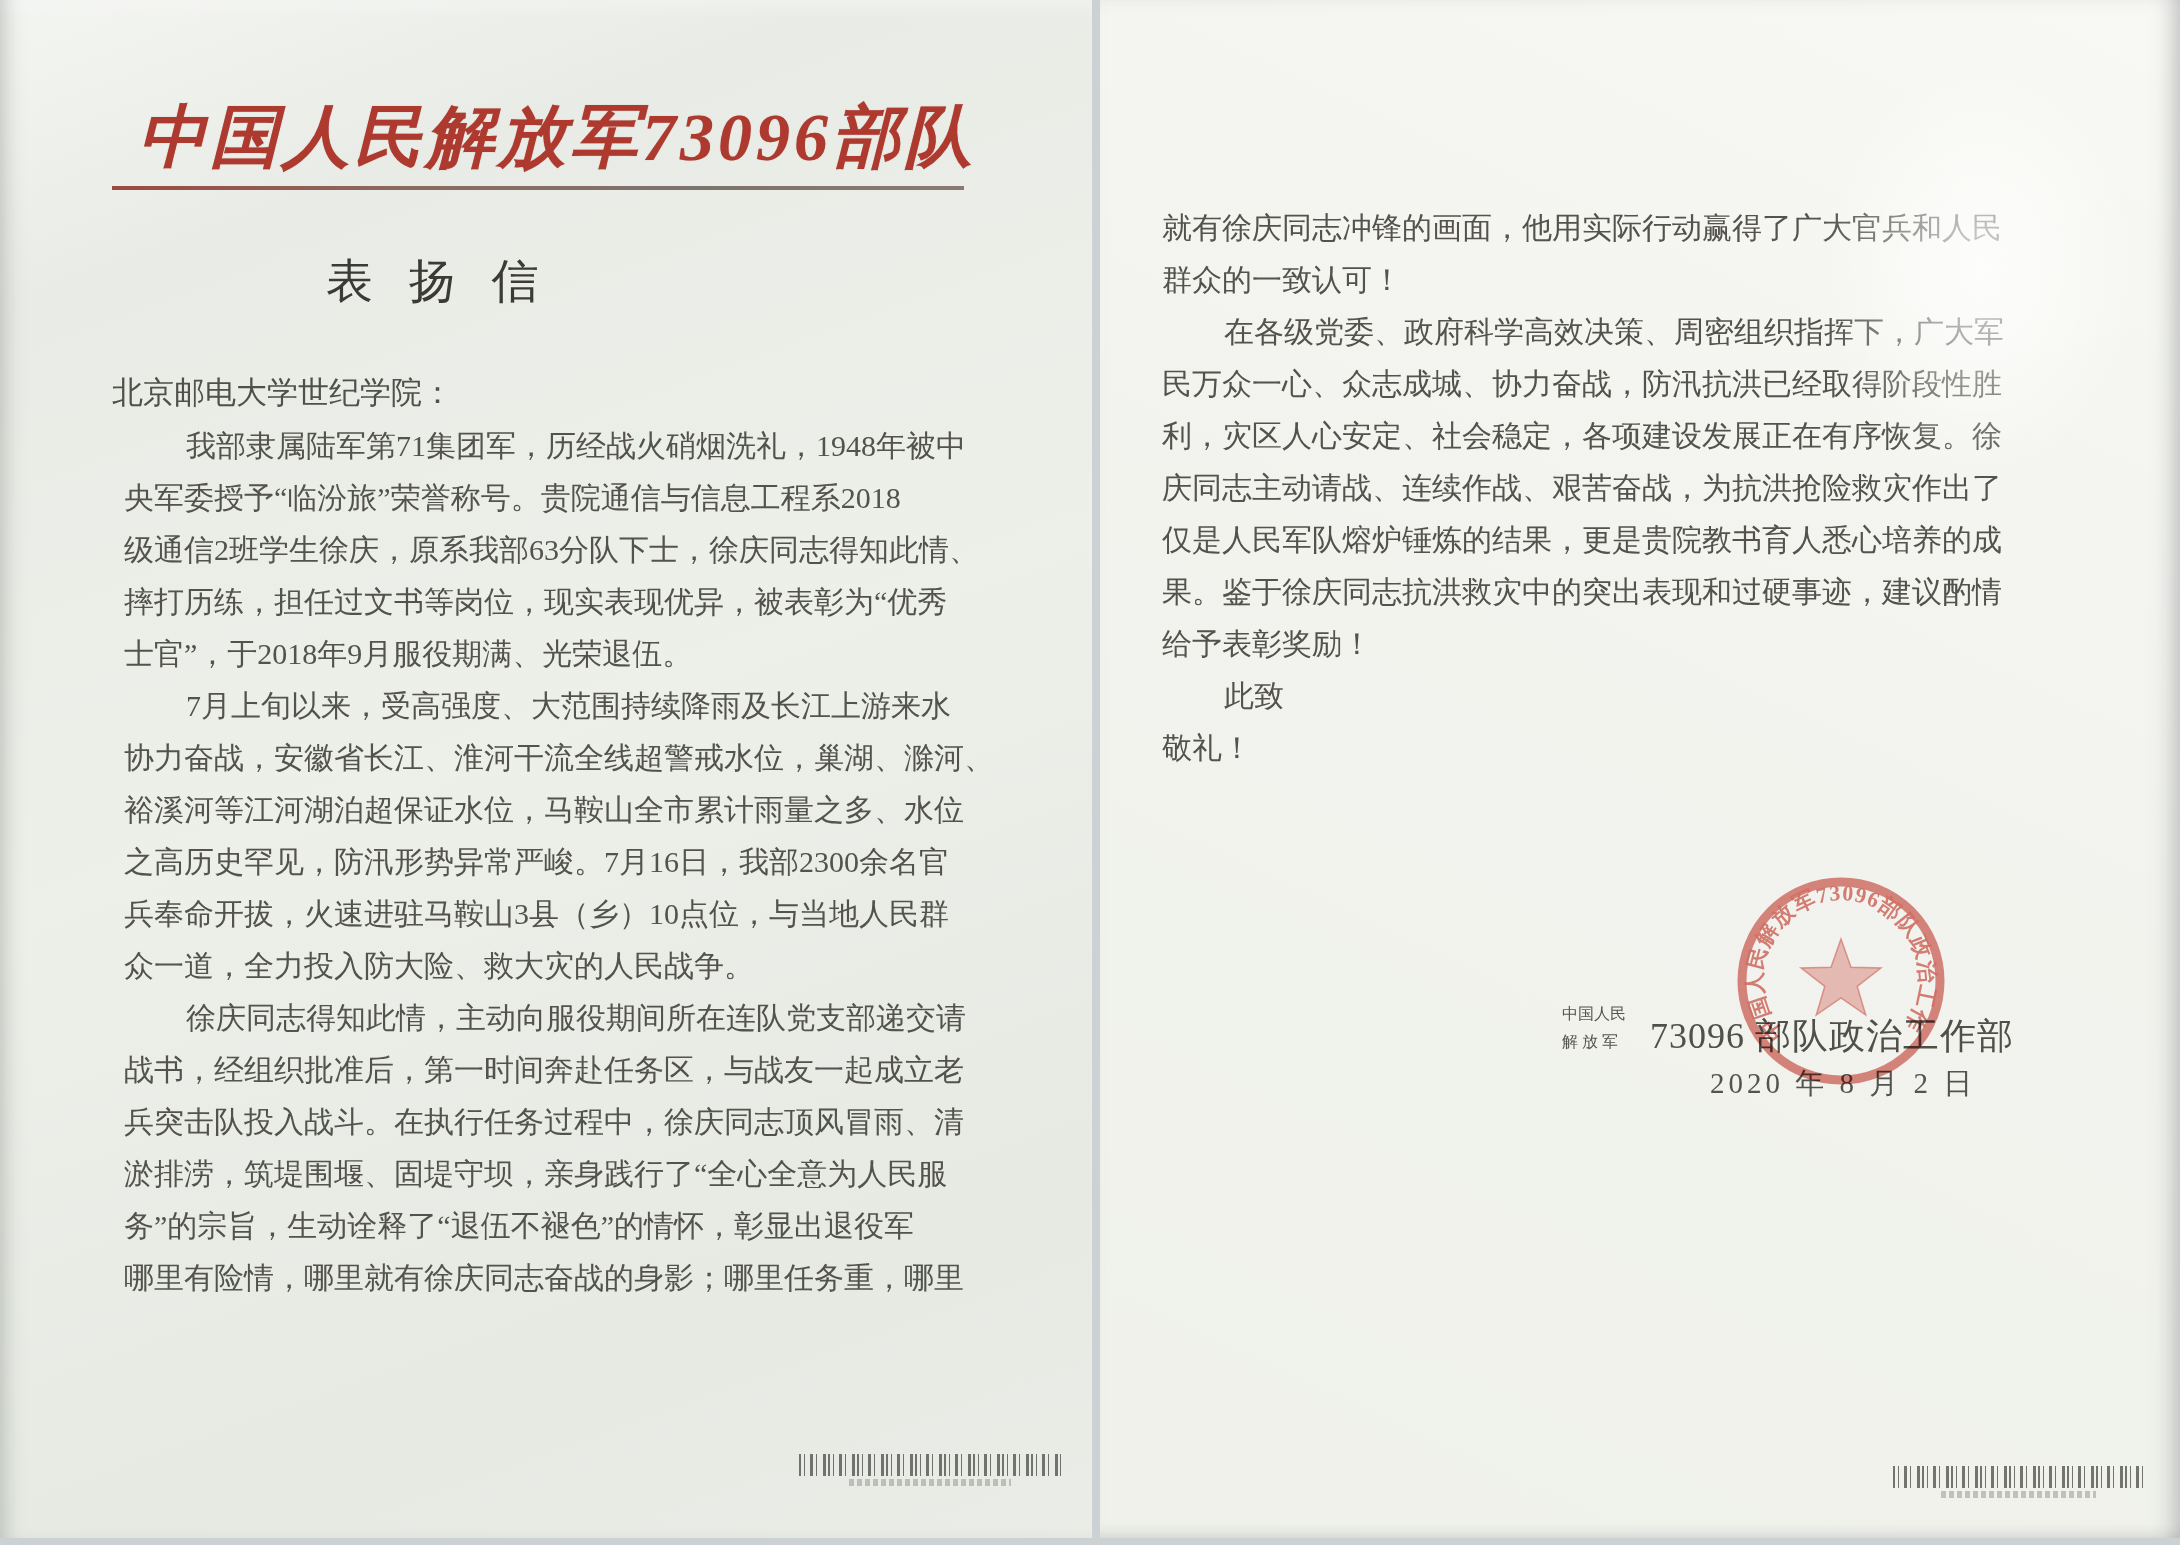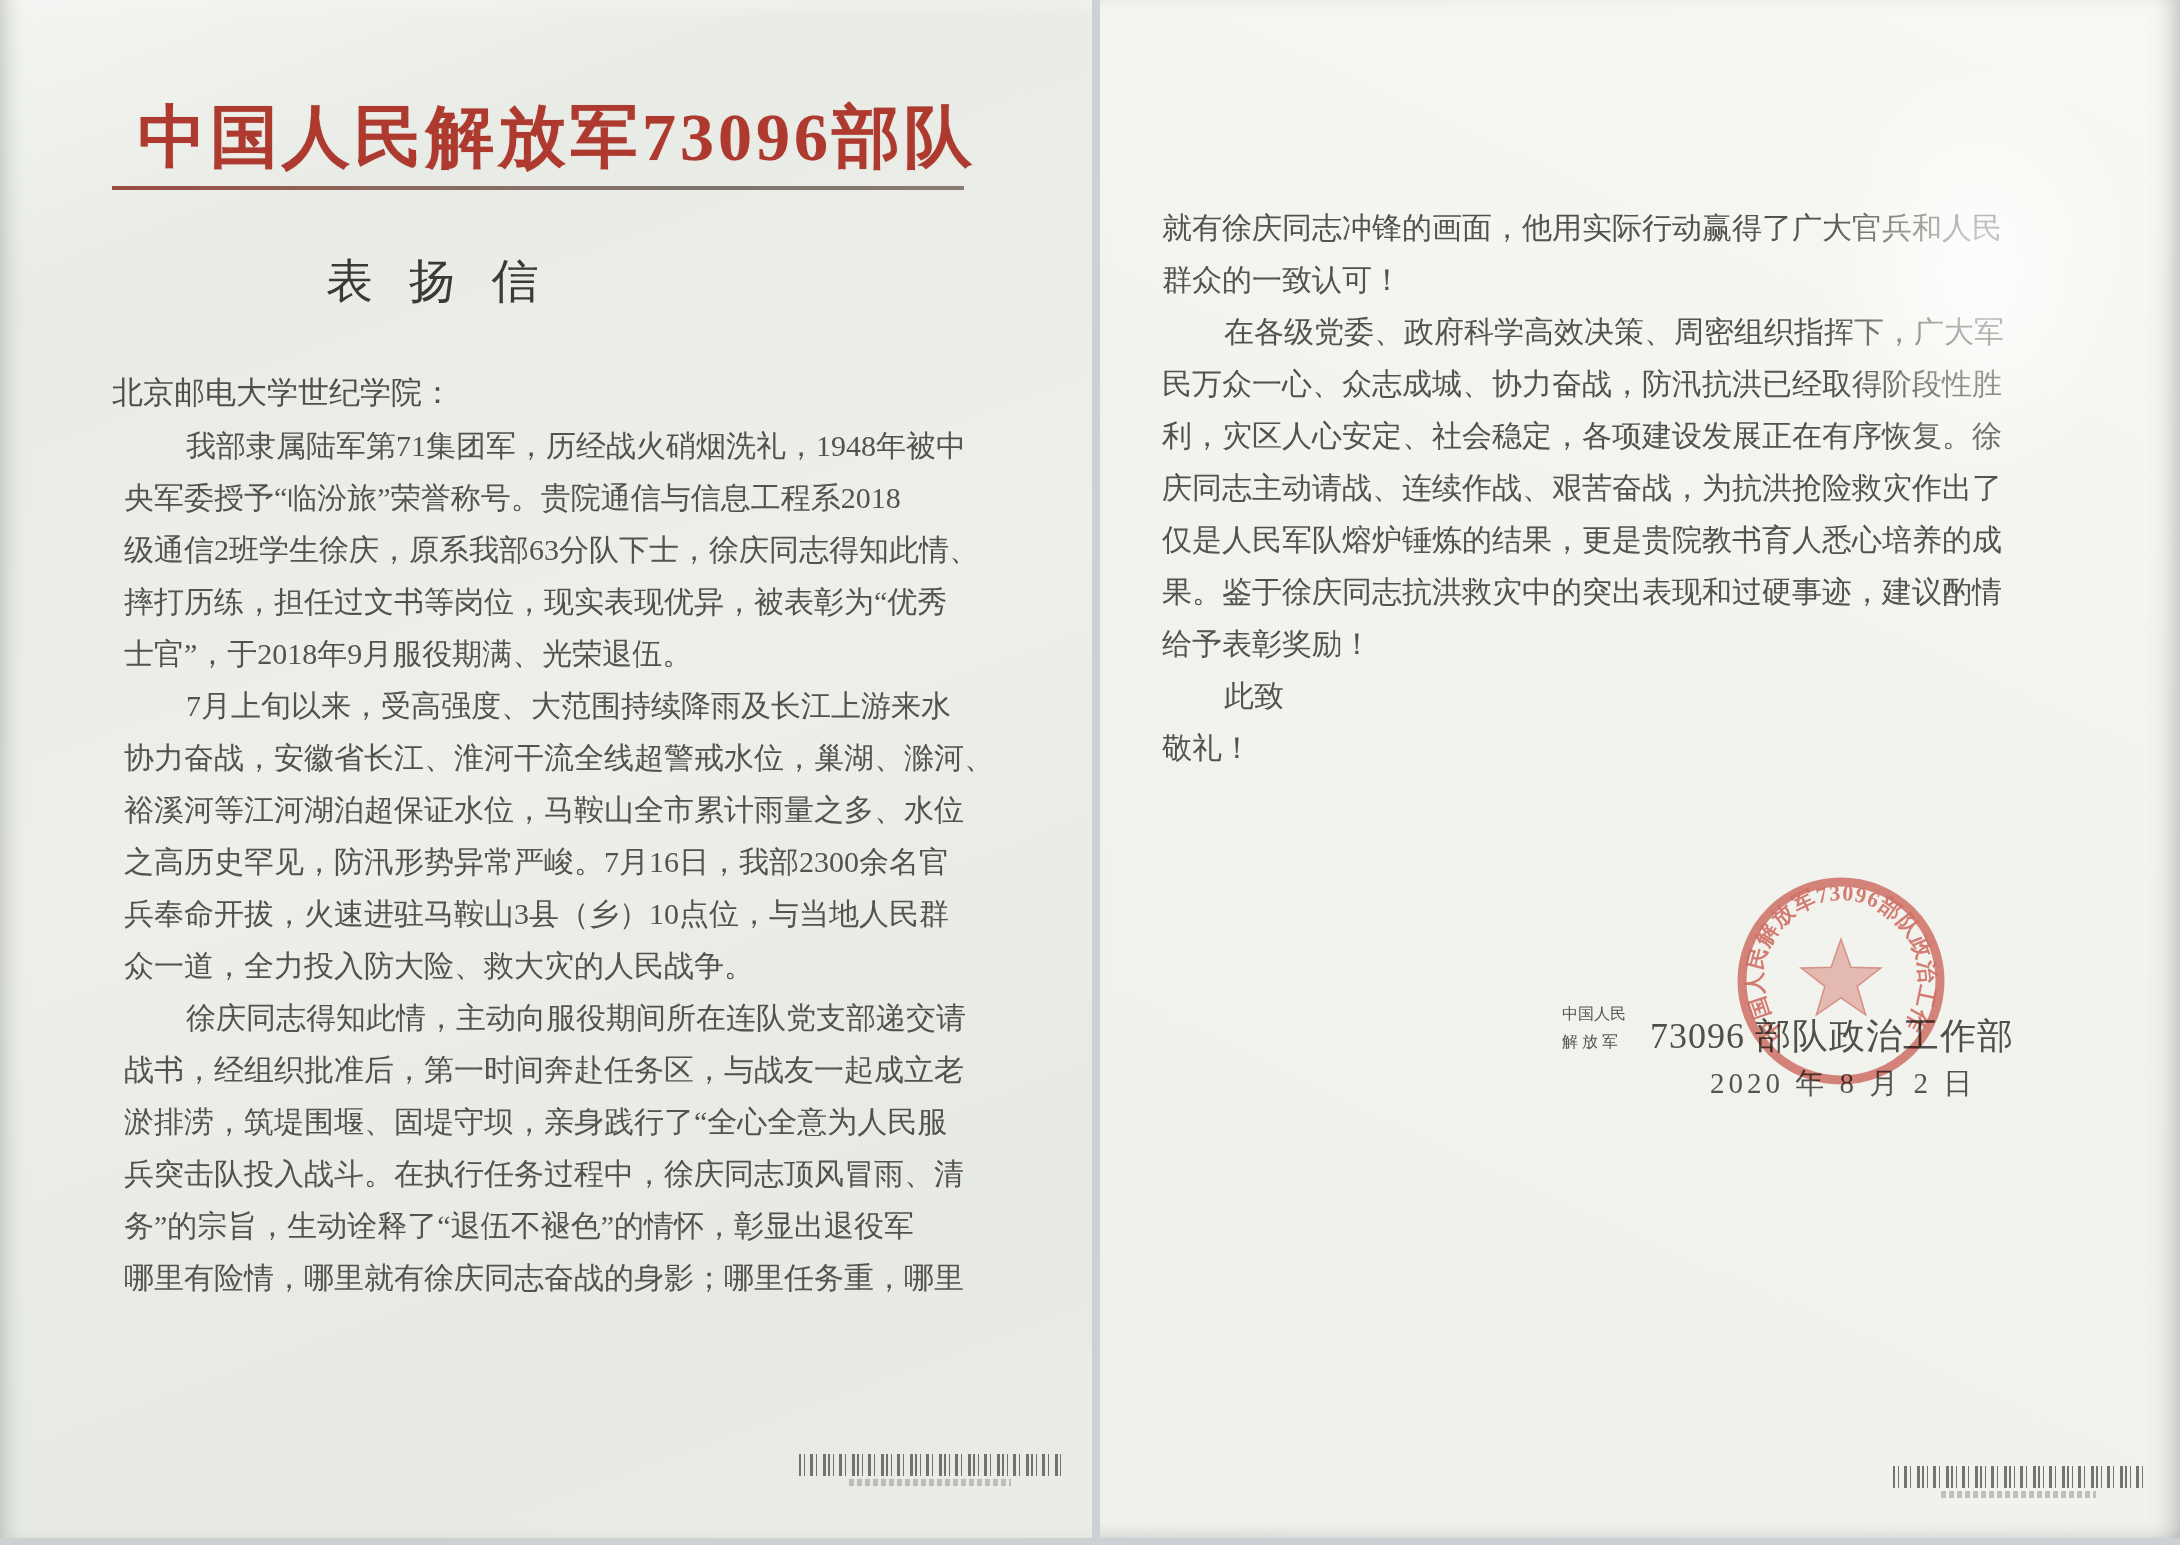--- a/index.html
+++ b/index.html
@@ -28,20 +28,21 @@
     background:radial-gradient(closest-side,rgba(255,255,255,.8),rgba(255,255,255,0));
     pointer-events:none;
   }
 
   
   .letterhead{
     position:absolute;left:138px;top:100px;
     font-size:68px;font-weight:bold;color:#ad392f;
     letter-spacing:4px;white-space:nowrap;line-height:1.1;
     text-shadow:0 0 1px rgba(140,40,30,.4);
+    font-style:italic;
   }
   .letterhead-rule{
     position:absolute;left:112px;top:186px;width:852px;height:4px;
     background:linear-gradient(90deg,#9c4a40 0%,#8a6a60 35%,#7d746e 70%,#8a7a72 100%);
   }
   .letter-title{
     position:absolute;left:326px;top:250px;
     font-size:47px;font-weight:normal;color:#3b3a36;
     letter-spacing:12px;white-space:nowrap;
   }
@@ -122,22 +123,22 @@
         <div class="line">摔打历练，担任过文书等岗位，现实表现优异，被表彰为“优秀</div>
         <div class="line">士官”，于2018年9月服役期满、光荣退伍。</div>
         <div class="line indent">7月上旬以来，受高强度、大范围持续降雨及长江上游来水</div>
         <div class="line">协力奋战，安徽省长江、淮河干流全线超警戒水位，巢湖、滁河、</div>
         <div class="line">裕溪河等江河湖泊超保证水位，马鞍山全市累计雨量之多、水位</div>
         <div class="line">之高历史罕见，防汛形势异常严峻。7月16日，我部2300余名官</div>
         <div class="line">兵奉命开拔，火速进驻马鞍山3县（乡）10点位，与当地人民群</div>
         <div class="line">众一道，全力投入防大险、救大灾的人民战争。</div>
         <div class="line indent">徐庆同志得知此情，主动向服役期间所在连队党支部递交请</div>
         <div class="line">战书，经组织批准后，第一时间奔赴任务区，与战友一起成立老</div>
+        <div class="line">兵突击队投入战斗。在执行任务过程中，徐庆同志顶风冒雨、清</div>
         <div class="line">淤排涝，筑堤围堰、固堤守坝，亲身践行了“全心全意为人民服</div>
-        <div class="line">兵突击队投入战斗。在执行任务过程中，徐庆同志顶风冒雨、清</div>
         <div class="line">务”的宗旨，生动诠释了“退伍不褪色”的情怀，彰显出退役军</div>
         <div class="line">哪里有险情，哪里就有徐庆同志奋战的身影；哪里任务重，哪里</div>
       </div>
 
     <div class="barcode-block bc1">
       <div class="barcode-bars"></div>
       <div class="barcode-caption"></div>
     </div>
   </div>
 

